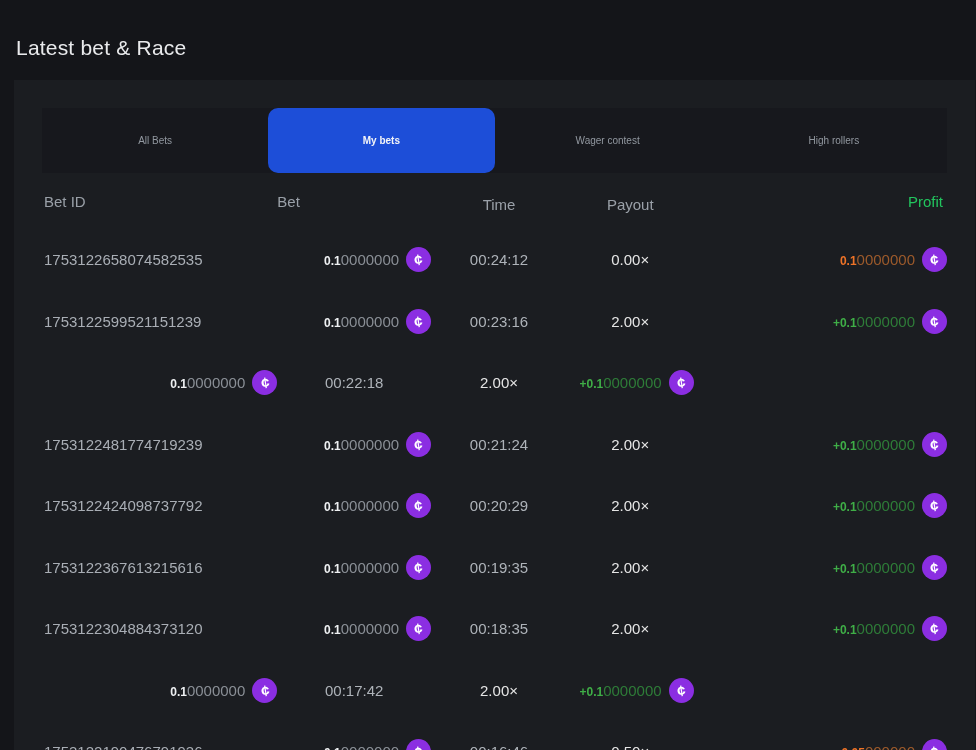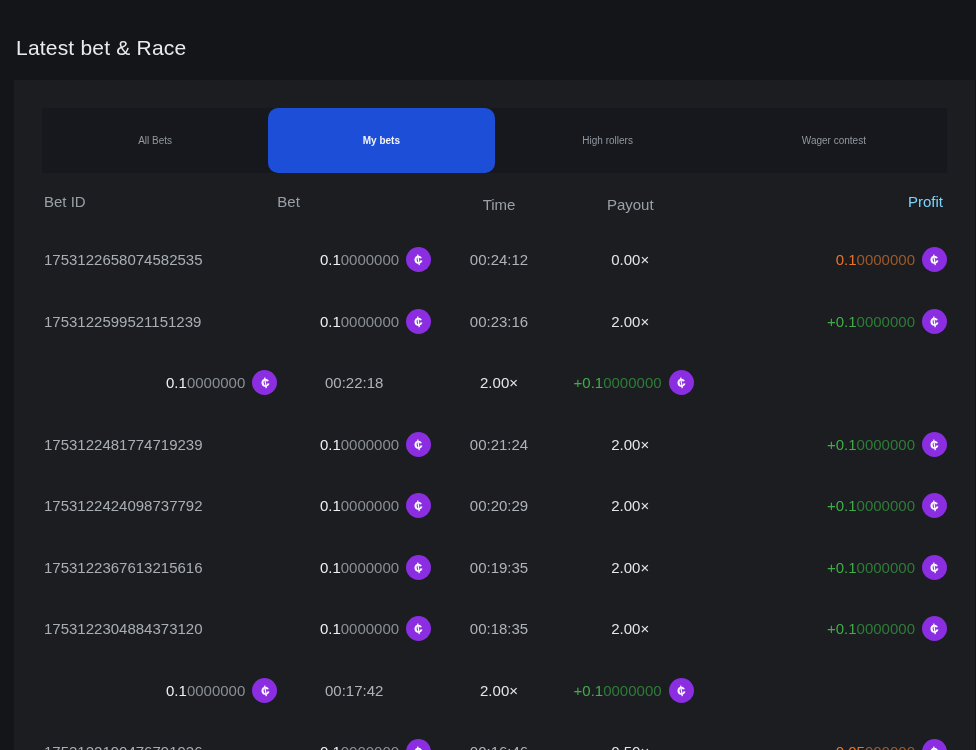--- a/index.html
+++ b/index.html
@@ -43,22 +43,22 @@
   .thead { height:56px; color:#9aa0a8; }
   .tr { height:61.5px; }
   .c-id { text-align:left; padding-left:2px; color:#a9aeb5; }
   .th.c-id { color:#9aa0a8; }
   .c-bet { display:flex; justify-content:flex-end; align-items:center; }
   .th.c-bet { display:block; text-align:left; padding-right:36px; }
   .c-time { text-align:center; color:#aeb3b9; }
   .c-payout { text-align:center; color:#e5e5e5; }
   .th.c-time, .th.c-payout { color:#9aa0a8;margin-top:7px; }
   .c-profit { display:flex; justify-content:flex-end; align-items:center; }
-  .th.c-profit { display:block; text-align:right; padding-right:4px; color:#7dd3fc; }
-  .amt b { font-weight:400; color:#eef0f2; font-size:15px; }
+  .th.c-profit { display:block; text-align:right; padding-right:4px; color:#22c55e; }
+  .amt b { font-weight:700; color:#eef0f2; font-size:12px; }
   .amt .zeros { color:#8a8f96; font-weight:400; }
   .c-profit.win .amt b { color:#3fae47;margin-top:48px; }
   .c-profit.win .amt .zeros { color:#2e7c38; }
   .c-profit.loss .amt b { color:#ef7327; }
   .c-profit.loss .amt .zeros { color:#9c5a2b; }
   .coin {
     width:25px; height:25px; border-radius:50%;
     background:#8b2ee2; color:#ffffff;
     display:inline-flex; align-items:center; justify-content:center;
     font-size:15px; font-weight:700;
@@ -68,22 +68,22 @@
 </style>
 </head>
 <body>
 
 <div class="page-title">Latest bet &amp; Race</div>
 
 <div class="panel">
   <div class="tab-bar">
       <div class="tab">All Bets</div>
       <div class="tab active">My bets</div>
+      <div class="tab">Wager contest</div>
       <div class="tab">High rollers</div>
-      <div class="tab">Wager contest</div>
     </div>
   <div class="table">
     <div class="thead">
         <div class="th c-id">Bet ID</div>
         <div class="th c-bet">Bet</div>
         <div class="th c-time">Time</div>
         <div class="th c-payout">Payout</div>
         <div class="th c-profit">Profit</div>
       </div>
     <div>

